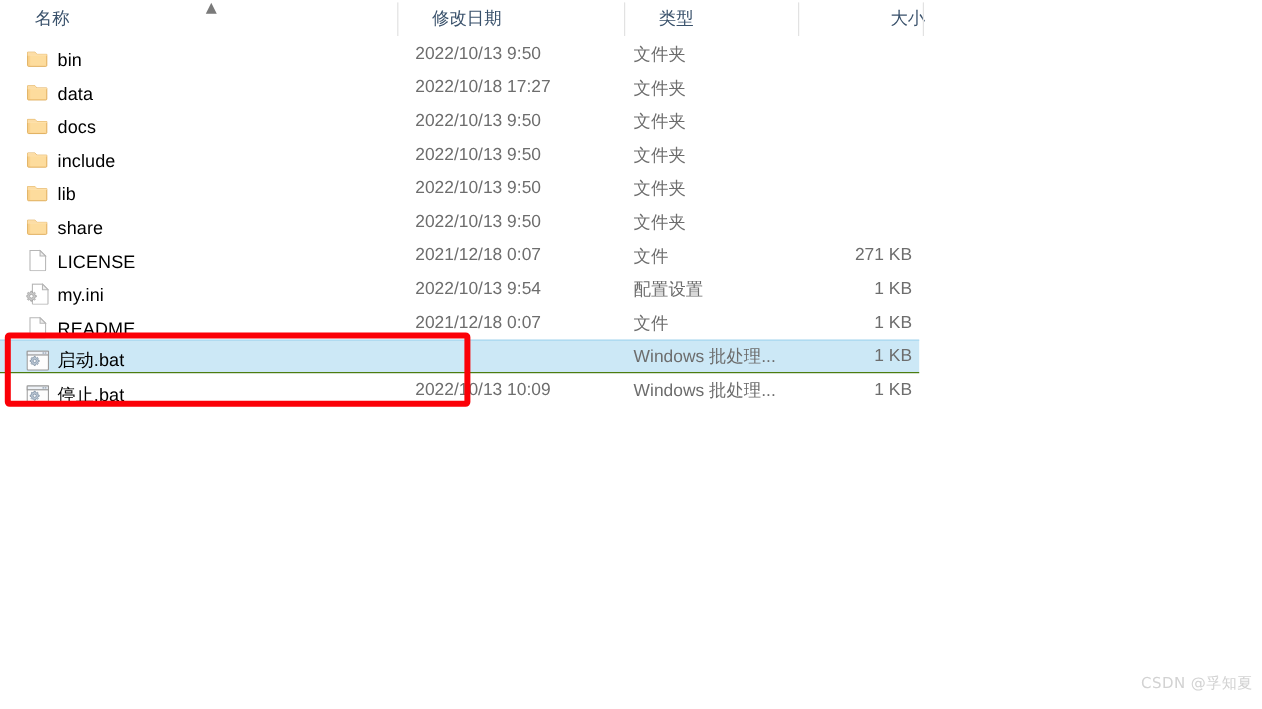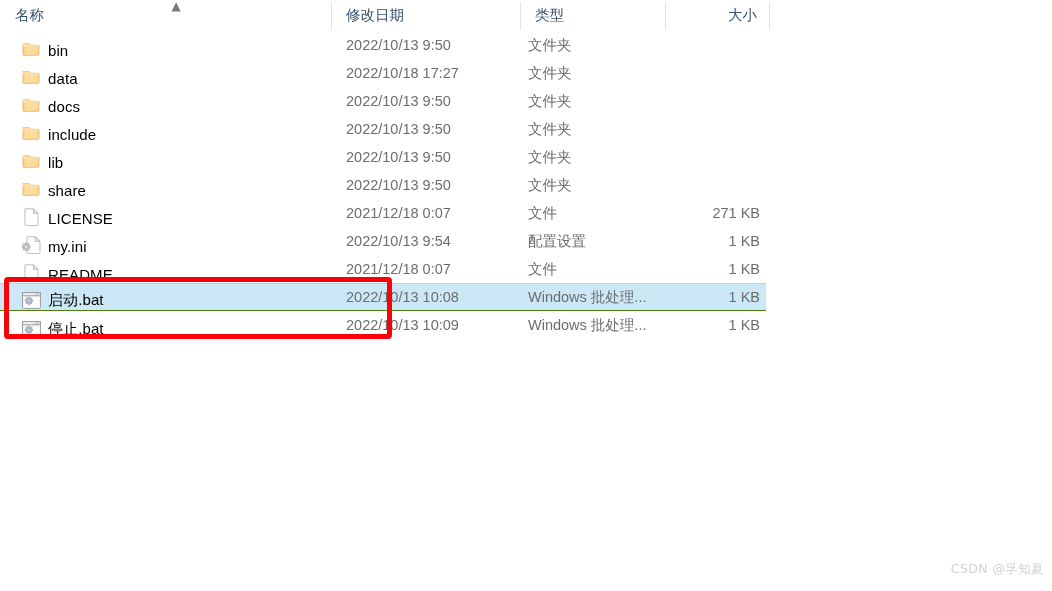--- a/index.html
+++ b/index.html
@@ -28,21 +28,21 @@
     position: absolute;
     top: 0;
     height: 31px;
     display: flex;
     align-items: center;
     font-size: 14.5px;
     color: #39516b;
     white-space: nowrap;
     box-sizing: border-box;
   }
-  .col-header .hdr-label { padding-left: 15px; }
+  .col-header .hdr-label { padding-left: 29px; }
   .col-divider {
     position: absolute;
     top: 2px;
     width: 1px;
     height: 28px;
     background: #e2e2e2;
   }
   #sort-caret {
     position: absolute;
     left: 168px;
@@ -330,21 +330,20 @@
             <rect x="13.4" y="1.5" width="1.4" height="1.4" fill="#a8b4c2"></rect>
             <rect x="15.3" y="1.5" width="1.4" height="1.4" fill="#a8b4c2"></rect>
             <g transform="translate(4.2,5.6)">
               <path d="M3.4 0.3 4.3 0.7 5.0 0.2 5.7 0.9 5.2 1.6 5.6 2.5 6.5 2.7 6.5 3.7 5.6 3.9 5.2 4.8 5.7 5.5 5.0 6.2 4.3 5.7 3.4 6.1 3.2 7.0 2.2 7.0 2.0 6.1 1.1 5.7 0.4 6.2 -0.3 5.5 0.2 4.8 -0.2 3.9 -1.1 3.7 -1.1 2.7 -0.2 2.5 0.2 1.6 -0.3 0.9 0.4 0.2 1.1 0.7 2.0 0.3 2.2 -0.6 3.2 -0.6 z" fill="#b9c6d4" stroke="#6d7f92" stroke-width="0.55"></path>
               <circle cx="2.7" cy="3.2" r="1.35" fill="#f4f7fa" stroke="#6d7f92" stroke-width="0.55"></circle>
             </g>
           </svg>
         </span>
         <span class="name-text">启动.bat</span>
       </div>
-      <div class="cell-date">2022/10/13 10:08</div>
       <div class="cell-type">Windows 批处理...</div>
       <div class="cell-size">1 KB</div>
     </div>
     <div class="file-row">
       <div class="cell-name">
         <span class="icon-wrap">
           <svg width="19" height="17" viewBox="0 0 19 17">
             <rect x="0.6" y="0.6" width="17.8" height="15.8" rx="0.8" fill="#fdfdfd" stroke="#9a9a9a" stroke-width="1"></rect>
             <rect x="0.6" y="0.6" width="17.8" height="3.2" fill="#eef2f7" stroke="#9a9a9a" stroke-width="1"></rect>
             <rect x="13.4" y="1.5" width="1.4" height="1.4" fill="#a8b4c2"></rect>

